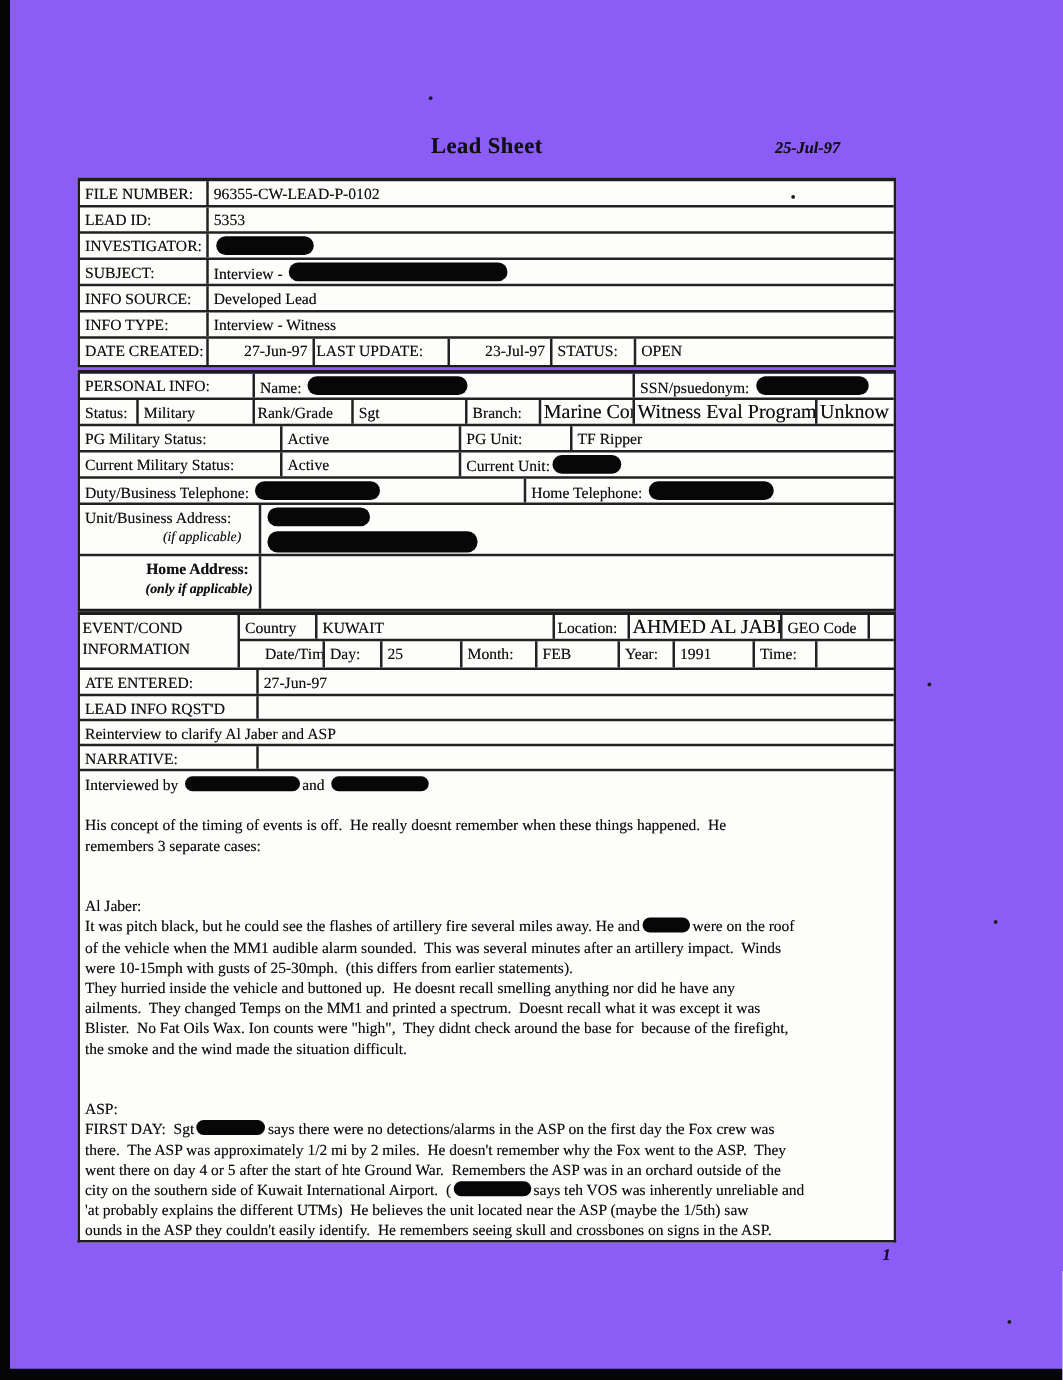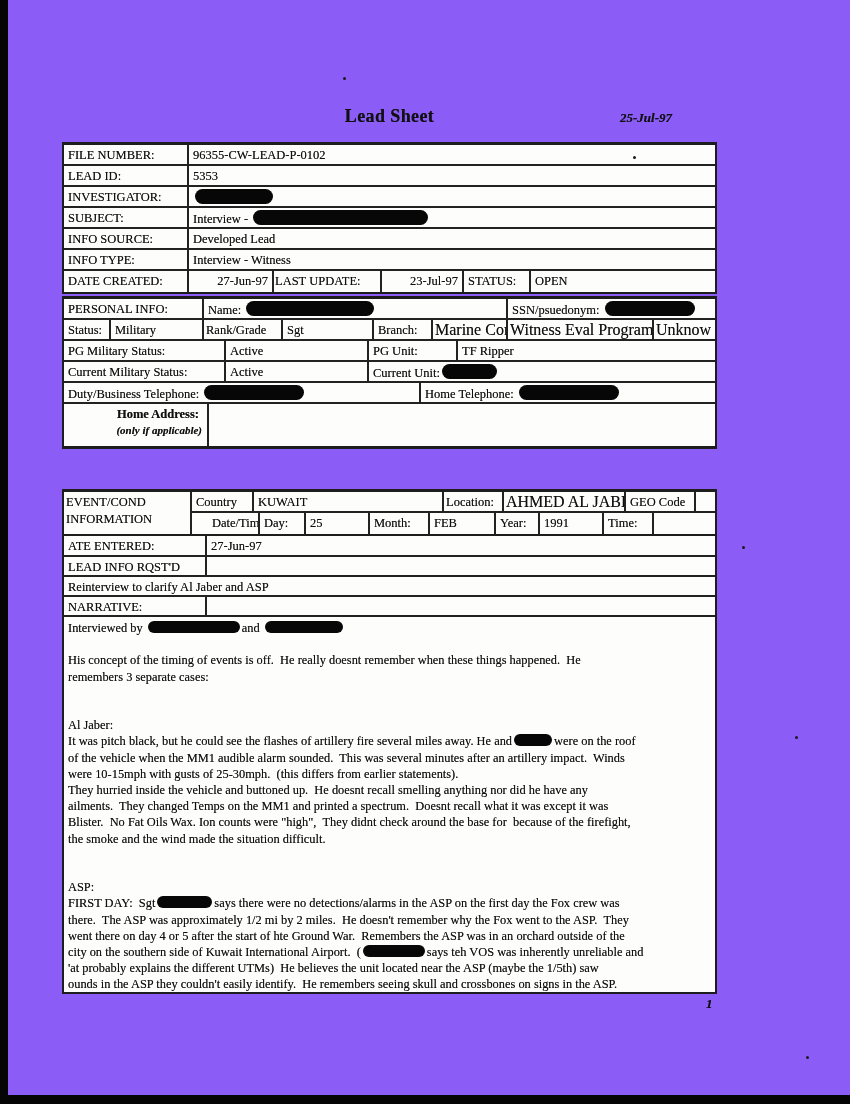--- a/index.html
+++ b/index.html
@@ -26,21 +26,21 @@
 
   .row{display:flex;border-bottom:2px solid #222;box-sizing:border-box;}
   .row:last-child{border-bottom:none;}
   .h21{height:21px;}
   .h20{height:20px;}
   .c{box-sizing:border-box;padding:2px 4px 0 4px;line-height:16px;white-space:nowrap;overflow:hidden;}
   .br{border-right:2px solid #222;}
   .flex1{flex:1;}
   .rt{text-align:right;}
   .ctr{text-align:left;}
-  .w125{width:125px;}.w140{width:140px;}.w143{width:143px;}.w145{width:145px;}
+  .w125{width:103px;}.w140{width:140px;}.w143{width:143px;}.w145{width:145px;}
   .small{font-size:16px;}
   .note{font-style:italic;font-size:11px;}
   .bold{font-weight:bold;}
 
   .redact{display:inline-block;background:#070707;height:13px;border-radius:7px;
           vertical-align:-2px;margin:0 2px;}
   .tallr{height:15px;border-radius:8px;}
 
   
   .evleft{width:128px;border-right:2px solid #222;box-sizing:border-box;padding:2px 2px 0 2px;line-height:17px;}
@@ -124,20 +124,30 @@
       <div class="c flex1">TF Ripper</div>
     </div>
     <div class="row h21">
       <div class="c br" style="width:162px">Current Military Status:</div>
       <div class="c br" style="width:143px">Active</div>
       <div class="c flex1"><span>Current Unit:</span><span class="redact tallr" style="width:55px"></span></div>
     </div>
     <div class="row h21">
       <div class="c br" style="width:357px"><span>Duty/Business Telephone:</span> <span class="redact tallr" style="width:100px"></span></div>
       <div class="c flex1"><span>Home Telephone:</span> <span class="redact tallr" style="width:100px"></span></div>
+    </div>
+    <div class="row" style="height:41px">
+      <div class="c w145 br" style="white-space:normal">
+        <div>Unit/Business Address:</div>
+        <div class="note rt" style="padding-right:10px">(if applicable)</div>
+      </div>
+      <div class="c flex1 addr2">
+        <div><span class="redact tallr" style="width:82px;margin-left:1px"></span></div>
+        <div><span class="redact tallr" style="width:168px;height:17px;margin-left:1px"></span></div>
+      </div>
     </div>
     <div class="row" style="height:42px">
       <div class="c w145 br" style="white-space:normal">
         <div class="bold rt" style="padding-right:4px">Home Address:</div>
         <div class="note bold rt" style="padding-right:1px">(only if applicable)</div>
       </div>
       <div class="c flex1"></div>
     </div>
   </div>
 

